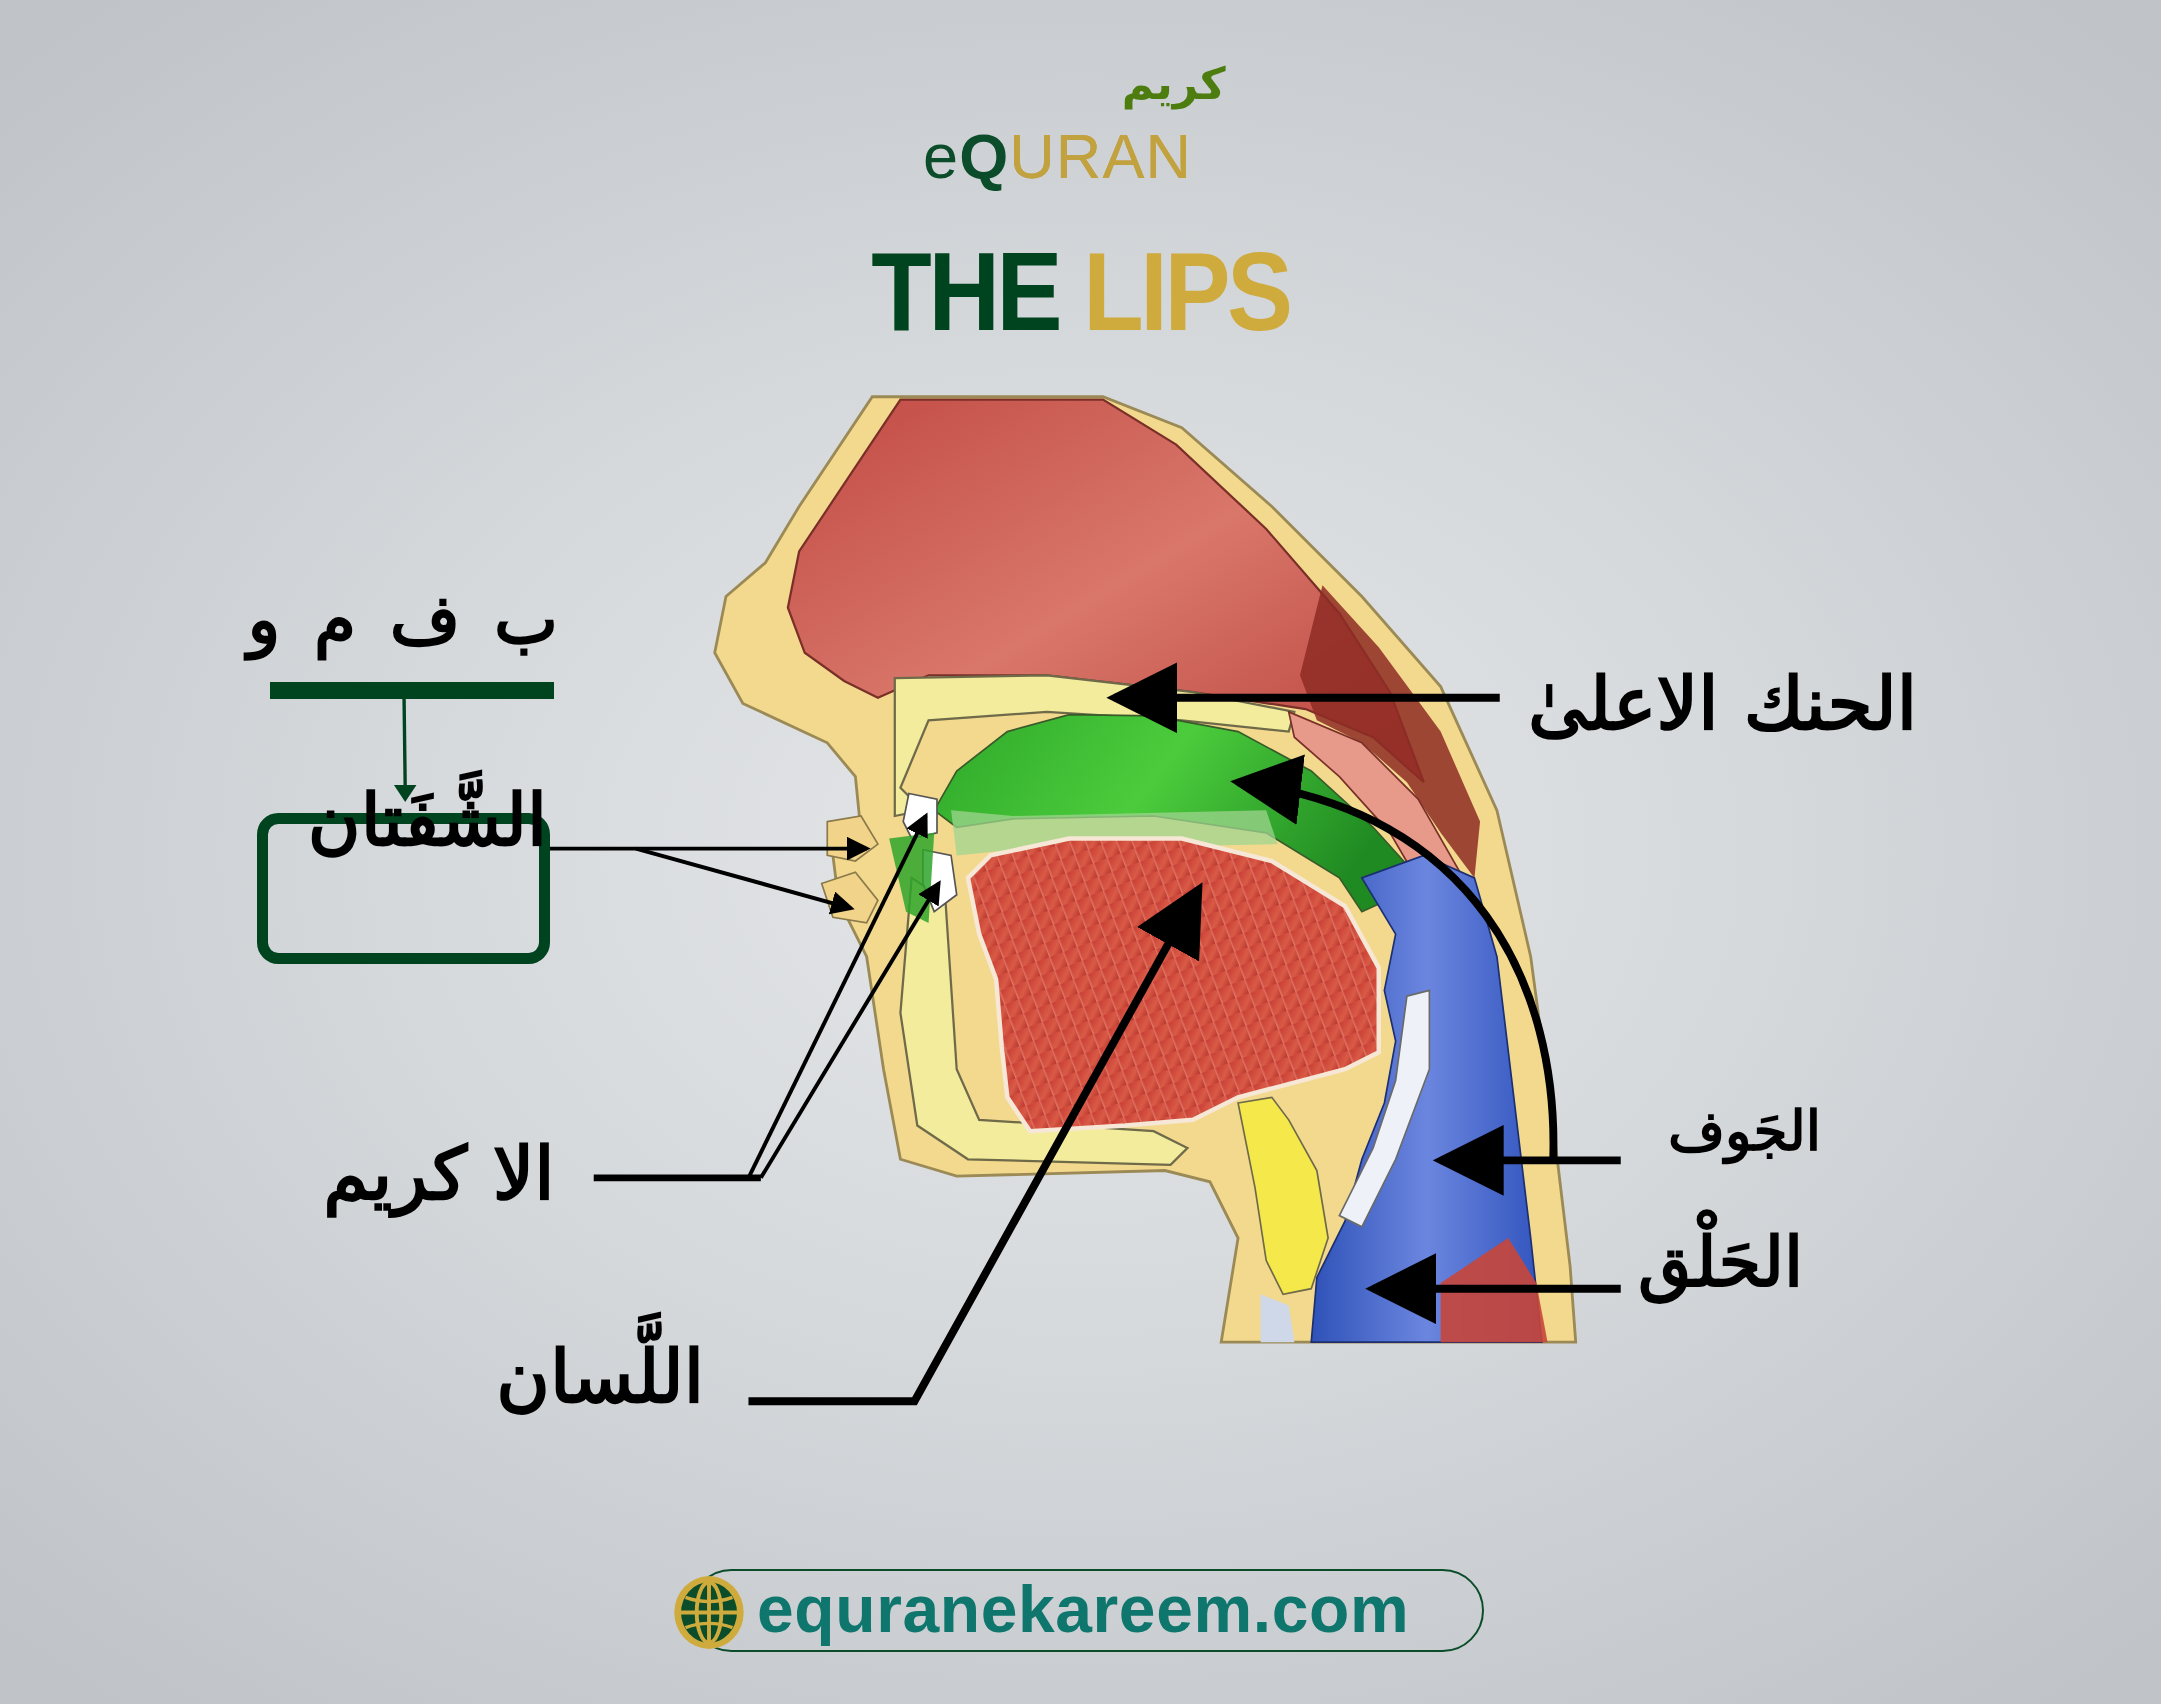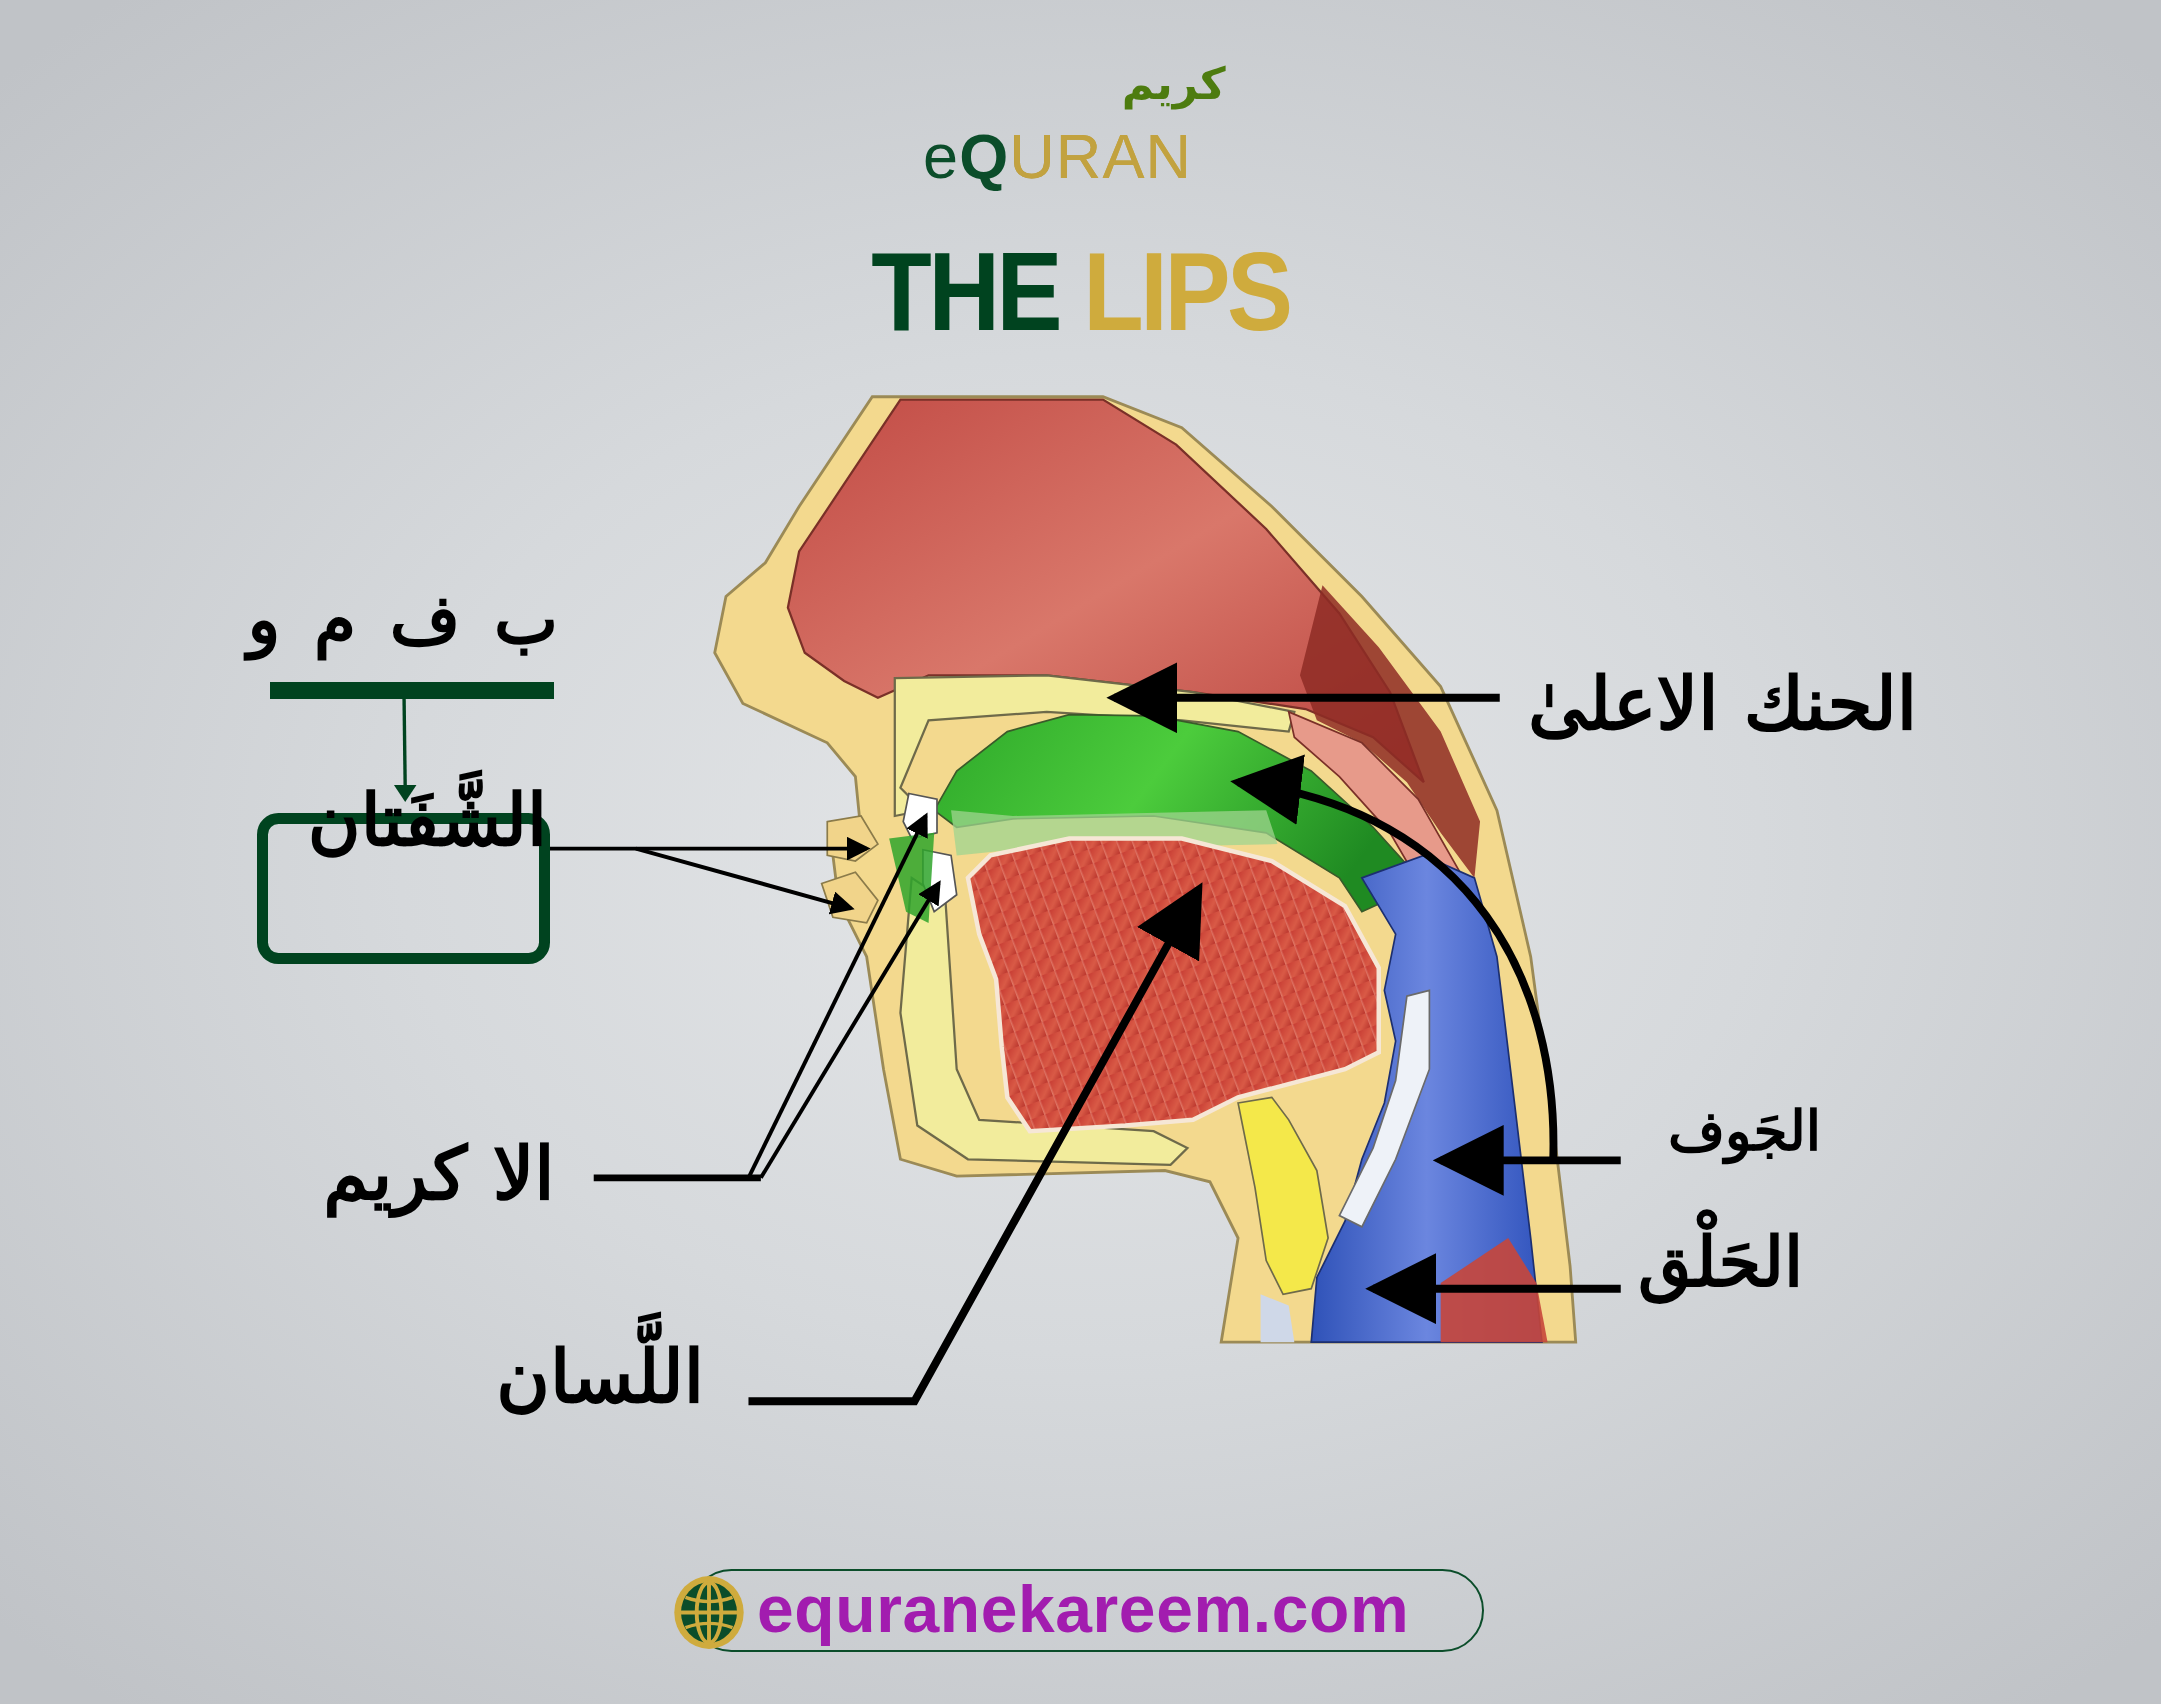--- a/index.html
+++ b/index.html
@@ -33,21 +33,21 @@
   .lbl-teeth { left: 315px; top: 1137px; width: 248px; text-align: center; font-size: 73px; }
   .lbl-tongue { left: 490px; top: 1340px; width: 214px; text-align: right; font-size: 73px; }
 
   .green-bar { left: 270px; top: 682px; width: 284px; height: 17px; background: #00431f; }
   .lips-box { left: 257px; top: 813px; width: 293px; height: 151px; border: 11.3px solid #00431f; border-radius: 21.4px; box-sizing: border-box; }
 
   
   .footer { left: 673px; top: 1569px; width: 815px; height: 86px; }
   .pill { position: absolute; left: 17px; top: 0; width: 794px; height: 83px; border: 2.8px solid #0b4d2a; border-radius: 42px; box-sizing: border-box; }
   .globe { position: absolute; left: 0; top: 5.6px; width: 72px; height: 75px; }
-  .url { position: absolute; left: 84px; top: 3.4px; font-family: "Liberation Sans", sans-serif; font-weight: bold; font-size: 66px; color: #a21caf; line-height: 1.15; letter-spacing: 0.6px; }
+  .url { position: absolute; left: 84px; top: 3.4px; font-family: "Liberation Sans", sans-serif; font-weight: bold; font-size: 66px; color: #0f766e; line-height: 1.15; letter-spacing: 0.6px; }
 
   svg.full { position: absolute; left: 0; top: 0; }
 </style>
 </head>
 <body>
 
 <div class="abs logo">
   <div class="logo-arabic">كريم</div>
   <div class="logo-word">
     <span class="logo-e">e</span><span class="logo-q">Q</span><span class="logo-rest">URAN</span>

